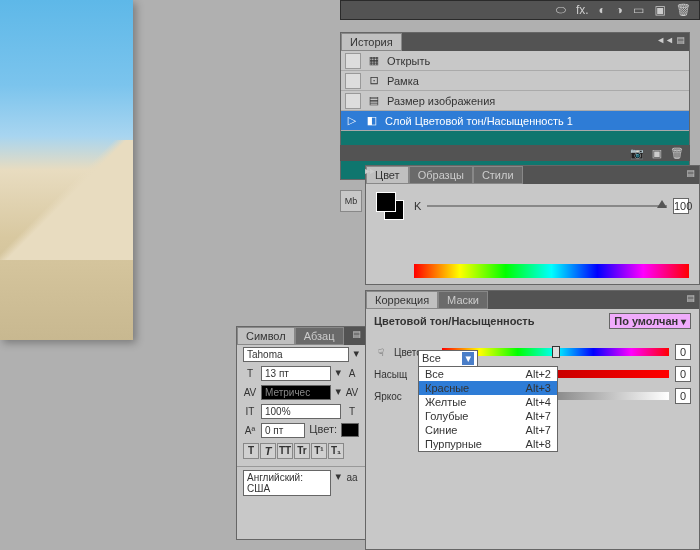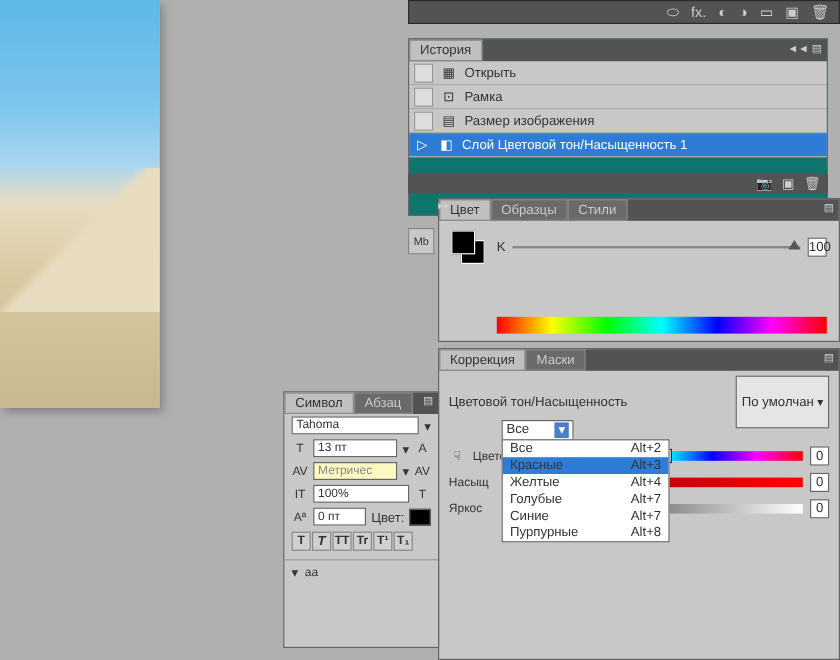--- a/index.html
+++ b/index.html
@@ -26,38 +26,38 @@
 .mini-btn{position:absolute;left:340px;top:190px;width:22px;height:22px;background:#c8c8c8;border:1px solid #888;text-align:center;line-height:20px;font-size:9px}
 .swatch{position:absolute;left:10px;top:26px;width:28px;height:28px}
 .swatch .bk{position:absolute;left:8px;top:8px;width:20px;height:20px;background:#000;border:1px solid #fff}
 .swatch .fg{position:absolute;left:0;top:0;width:20px;height:20px;background:#000;border:1px solid #fff}
 .slider-row{position:absolute;left:48px;top:32px;right:10px;display:flex;align-items:center;gap:6px}
 .slider-track{flex:1;height:2px;background:#888;position:relative}
 .slider-track .tri{position:absolute;right:0;top:-5px;width:0;height:0;border-left:5px solid transparent;border-right:5px solid transparent;border-bottom:8px solid #555}
 .val-box{width:16px;height:16px;background:#fff;border:1px solid #666;text-align:center;line-height:14px}
 .hue-bar{position:absolute;left:48px;right:10px;bottom:6px;height:14px;background:linear-gradient(90deg,#f00,#ff0,#0f0,#0ff,#00f,#f0f,#f00)}
 .adjust-panel{left:365px;top:290px;right:0;bottom:0;background:#c8c8c8;border:1px solid #666}
-.adjust-head{padding:4px 8px;font-weight:normal;display:flex;justify-content:space-between;align-items:center}
-.preset{background:#e5e5e5;border:1px solid #666;padding:15px 4px;font-size:10px}
+.adjust-head{padding:4px 8px;font-weight:bold;display:flex;justify-content:space-between;align-items:center}
+.preset{background:#f0abfc;border:1px solid #666;padding:1px 4px;font-size:10px}
 .adj-row{display:flex;align-items:center;padding:3px 8px;gap:6px}
 .adj-label{width:42px;font-size:10px}
 .adj-slider{flex:1;height:8px;position:relative}
 .hue-grad{background:linear-gradient(90deg,#f00,#ff0,#0f0,#0ff,#00f,#f0f,#f00);height:8px}
 .sat-grad{background:linear-gradient(90deg,#800,#f00);height:8px}
 .gray-grad{background:linear-gradient(90deg,#000,#fff);height:8px}
 .adj-slider .thumb{position:absolute;left:50%;top:-2px;width:8px;height:12px;background:#ddd;border:1px solid #333;transform:translateX(-50%)}
 .dropdown{position:absolute;left:418px;top:350px;width:60px;background:#fff;border:1px solid #666;display:flex;justify-content:space-between;padding:1px 3px}
 .dropdown .arrow{background:#4a7ec8;color:#fff;padding:0 3px}
 .dd-list{position:absolute;left:418px;top:366px;width:140px;background:#fff;border:1px solid #666;z-index:10}
 .dd-item{display:flex;justify-content:space-between;padding:1px 6px}
 .dd-item.sel{background:#2e7cd6;color:#fff}
 .char-panel{position:absolute;left:236px;top:326px;width:130px;height:214px;background:#c8c8c8;border:1px solid #666}
-.char-row{display:flex;align-items:flex-end;padding:2px 6px;gap:4px}
+.char-row{display:flex;align-items:flex-start;padding:2px 6px;gap:4px}
 .char-in{background:#fff;border:1px solid #666;padding:1px 3px;font-size:10px;flex:1}
-.char-in.dis{background:#fef9c3;color:#888}
+.char-in.dis{background:#000000;color:#888}
 .icon-sm{width:14px;height:14px;display:inline-flex;align-items:center;justify-content:center;font-size:10px}
 .btns{display:flex;gap:1px;padding:3px 6px}
 .btns span{width:16px;height:16px;border:1px solid #888;background:#d0d0d0;text-align:center;line-height:14px;font-weight:bold;font-size:10px}
 .dbl-arrow{position:absolute;left:365px;top:165px;color:#ccc;font-size:10px;z-index:5}
 </style>
 </head>
 <body>
 
 <div class="canvas"></div>
 
@@ -233,16 +233,17 @@
   </div>
   <div class="btns">
     <span>T</span>
     <span><i>T</i></span>
     <span>TT</span>
     <span>Tr</span>
     <span>T¹</span>
     <span>T₁</span>
   </div>
   <div class="char-row" style="border-top:1px solid #999;margin-top:4px;padding-top:3px">
+    <div class="char-in">Английский: США</div>
     <span>▾</span>
     <span class="icon-sm">aa</span>
   </div>
 </div>
 
 </body></html>

